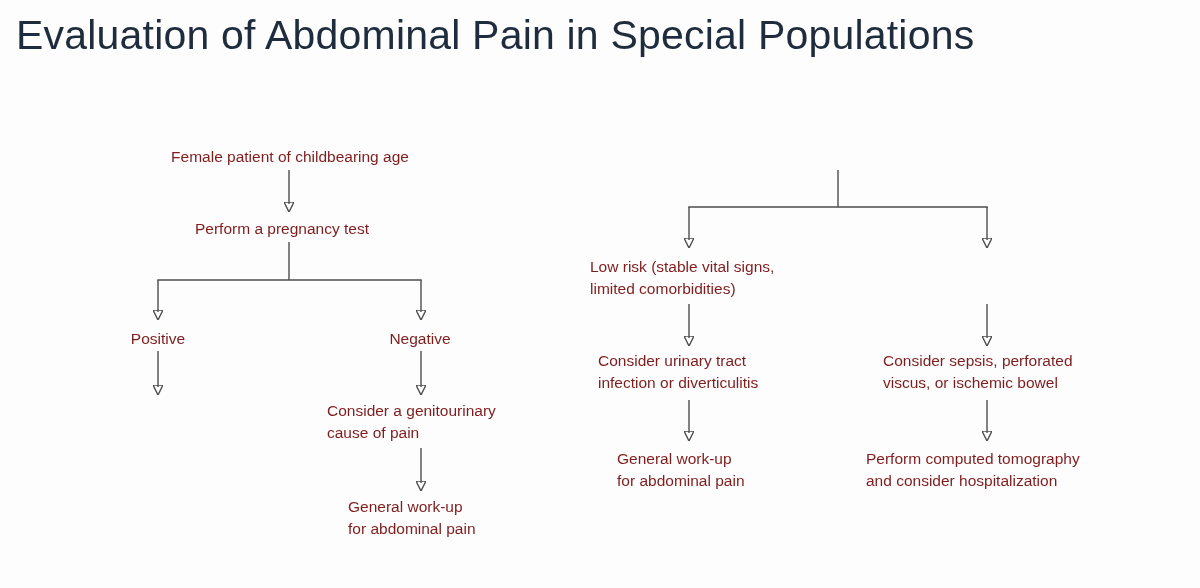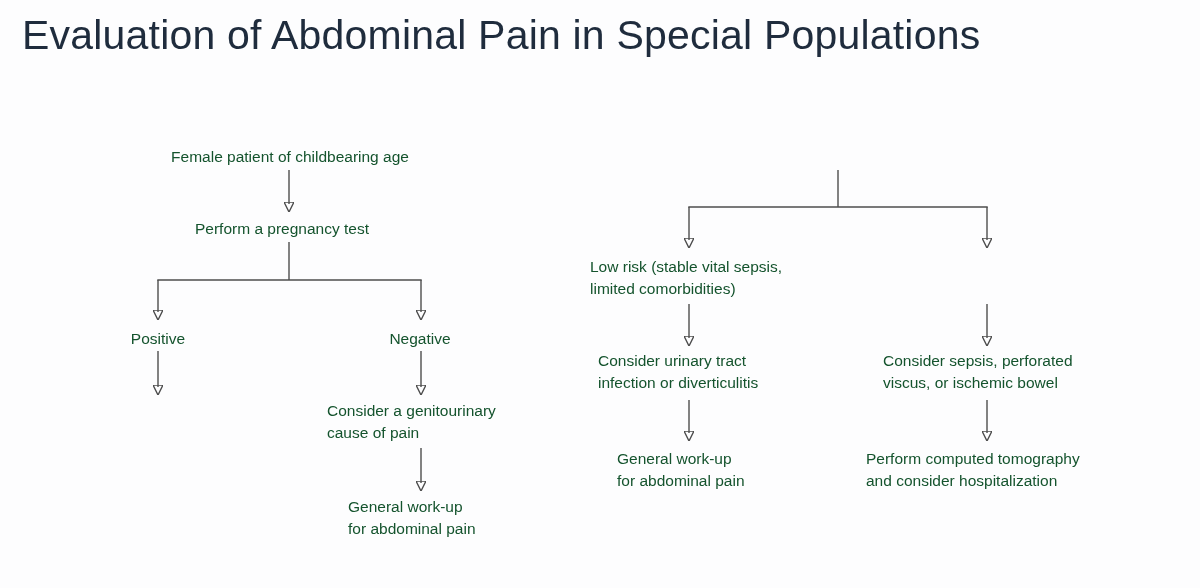--- a/index.html
+++ b/index.html
@@ -7,38 +7,38 @@
   .stage {
     position: relative;
     width: 1200px;
     height: 588px;
     background: #fdfdfe;
     overflow: hidden;
     font-family: "Liberation Sans", sans-serif;
   }
   .title {
     position: absolute;
-    left: 22px;
+    left: 16px;
     top: 12px;
     font-size: 41px;
     font-weight: 300;
     letter-spacing: 0.2px;
     color: #1f2c3d;
     white-space: nowrap;
   }
   .connectors {
     position: absolute;
     left: 0;
     top: 0;
   }
   .node {
     position: absolute;
     font-size: 15.5px;
     line-height: 21.5px;
-    color: #14532d;
+    color: #7f1d1d;
     white-space: pre-line;
     text-align: left;
   }
   .node.center {
     transform: translateX(-50%);
     white-space: nowrap;
     text-align: center;
   }
   .connectors line, .connectors path {
     stroke: #4d4d4d;
@@ -92,21 +92,21 @@
   <div class="node center" style="left:420px; top:328px">Negative</div>
 
 
   <div class="node" style="left:327px; top:400px">Consider a genitourinary
 cause of pain</div>
 
   <div class="node" style="left:348px; top:496px">General work-up
 for abdominal pain</div>
 
 
-  <div class="node" style="left:590px; top:256px">Low risk (stable vital sepsis,
+  <div class="node" style="left:590px; top:256px">Low risk (stable vital signs,
 limited comorbidities)</div>
 
 
   <div class="node" style="left:598px; top:350px">Consider urinary tract
 infection or diverticulitis</div>
 
   <div class="node" style="left:883px; top:350px">Consider sepsis, perforated
 viscus, or ischemic bowel</div>
 
   <div class="node" style="left:617px; top:448px">General work-up

